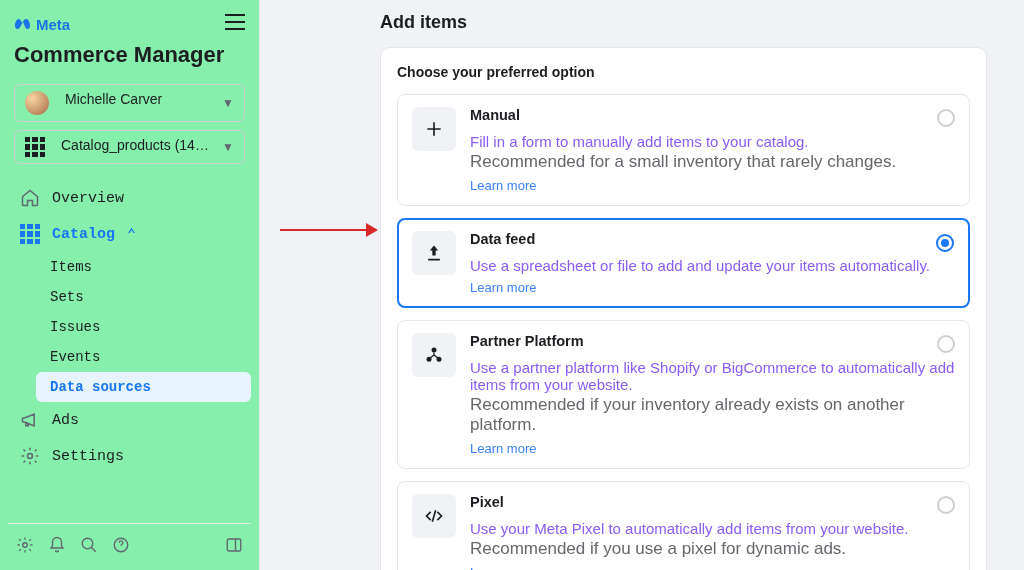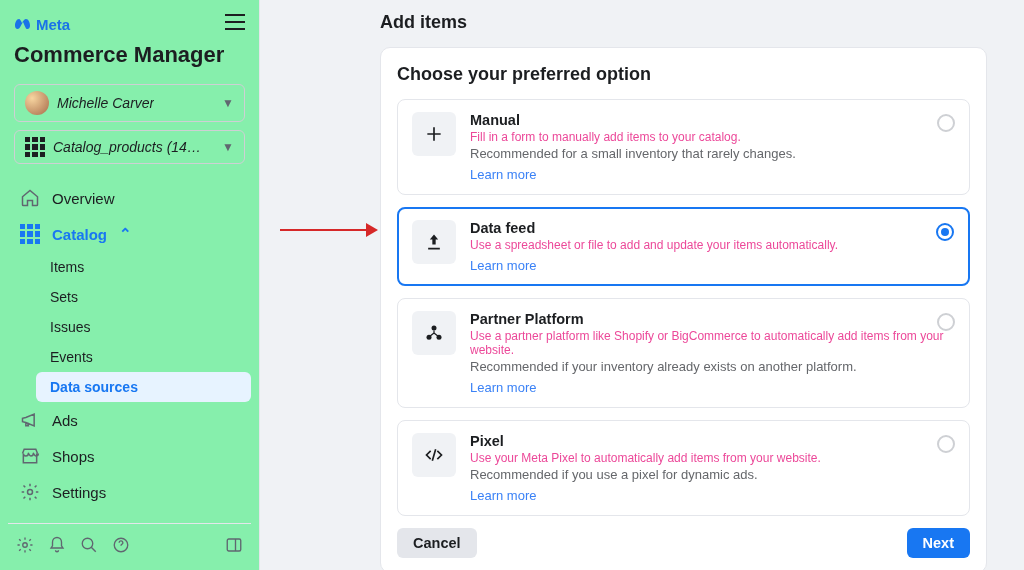--- a/index.html
+++ b/index.html
@@ -23,26 +23,26 @@
     .sb-header { display: flex; justify-content: space-between; align-items: center; padding: 0 6px 8px 6px; }
     .meta-logo { display: flex; align-items: center; gap: 4px; color: #1a73e8; font-weight: 600; font-size: 15px; }
     .meta-logo svg { width: 18px; height: 12px; }
     .hamburger { cursor: pointer; }
     .sb-title { font-size: 22px; font-weight: 700; padding: 0 6px 12px 6px; }
     .dropdown {
       display: flex; align-items: center; border: 1px solid #ced0d4;
       border-radius: 6px; padding: 6px 10px; margin: 4px 6px; cursor: pointer;
       justify-content: space-between; font-size: 14px;
     }
-    .dropdown .dd-left { display: flex; align-items: center; gap: 8px; overflow: hidden; font-style: italic; }
+    .dropdown .dd-left { display: flex; gap: 16px; overflow: hidden; }
     .avatar { width: 24px; height: 24px; border-radius: 50%; background: radial-gradient(circle at 30% 30%, #f7d5a0, #a66a48); }
     .grid-icon { width: 20px; height: 20px; display: grid; grid-template-columns: repeat(3,1fr); grid-template-rows: repeat(3,1fr); gap: 2px; }
     .grid-icon span { background: #1c1e21; }
     .caret { font-size: 12px; color: #606770; }
-    .nav { margin-top: 12px; }
+    .nav { margin-top: 12px; font-family: Liberation Mono, monospace; }
     .nav-item {
       display:flex; align-items:center; gap:12px; padding: 8px 12px;
       border-radius: 6px; cursor:pointer; font-size: 15px; color: #1c1e21;
     }
     .nav-item.active { color: #1877f2; font-weight: 600; }
     .nav-item .ico { width: 20px; height: 20px; display:flex; align-items:center; justify-content:center; color:#606770; }
     .nav-item.active .ico { color: #1877f2; }
     .nav-item.has-sub { }
     .nav-item.has-sub .ns-left { display:flex; align-items:center; gap:12px; }
     .sub-items { padding-left: 28px; }
@@ -66,33 +66,33 @@
     .arrow-head {
       position:absolute; right:0; top:1px; width:0; height:0;
       border-top: 7px solid transparent; border-bottom: 7px solid transparent;
       border-left: 12px solid #d62828;
     }
     .page-h { font-size: 18px; font-weight: 700; padding: 6px 0 14px 0; }
     .panel {
       background: #fff; border: 1px solid #e4e6eb; border-radius: 10px;
       padding: 16px 16px 14px 16px;
     }
-    .panel-h { font-size: 18px; font-weight: 600; margin-bottom: 14px; }
+    .panel-h { font-size: 14px; font-weight: 600; margin-bottom: 14px; }
     .opt {
       border: 1px solid #e4e6eb; border-radius: 8px; padding: 12px 14px;
       display: flex; gap: 14px; margin-bottom: 12px; cursor: pointer; position: relative;
     }
     .opt.selected { border: 2px solid #1877f2; padding: 11px 13px; }
     .opt-ico {
       width: 44px; height: 44px; background: #f0f2f5; border-radius: 6px;
       display:flex; align-items:center; justify-content:center; flex-shrink:0; color:#1c1e21;
     }
     .opt-body .ot { font-weight: 600; font-size: 14.5px; }
-    .opt-body .od { font-size: 12px; color: #ec4899; margin-top: 2px; }
-    .opt-body .or { font-size: 13px; color: #65676b; margin-top: 2px; }
+    .opt-body .od { font-size: 15px; color: #8b5cf6; margin-top: 10px; }
+    .opt-body .or { font-size: 17px; color: #65676b; margin-top: 2px; }
     .opt-body .ol { font-size: 13px; color: #3b82f6; margin-top: 6px; }
     .radio {
       position: absolute; right: 14px; top: 14px; width: 18px; height: 18px;
       border: 2px solid #ced0d4; border-radius: 50%;
     }
     .opt.selected .radio { border-color: #1877f2; }
     .opt.selected .radio::after {
       content:""; position:absolute; inset:3px; background:#1877f2; border-radius:50%;
     }
     .actions { display:flex; justify-content: space-between; margin-top: 10px; }
@@ -181,28 +181,20 @@
       <div class="sub-item"><span>Events</span></div>
       <div class="sub-item selected"><span>Data sources</span></div>
     </div>
     <div class="nav-item">
       <span class="ico">
           <svg width="20" height="20" viewBox="0 0 24 24" fill="none" stroke="currentColor" stroke-width="1.8">
             <path d="M3 10v4l4 1 10 4V5L7 9zM7 15v4h3l-1-4"></path>
           </svg>
         </span>
       <span>Ads</span>
-    </div>
-    <div class="nav-item">
-      <span class="ico">
-          <svg width="20" height="20" viewBox="0 0 24 24" fill="none" stroke="currentColor" stroke-width="1.8">
-            <path d="M3 9l2-5h14l2 5M4 9v11h16V9M4 9c0 1.5 1 3 3 3s3-1.5 3-3 1 3 3 3 3-1.5 3-3 1 3 3 3 3-1.5 3-3"></path>
-          </svg>
-        </span>
-      <span>Shops</span>
     </div>
     <div class="nav-item">
       <span class="ico">
           <svg width="20" height="20" viewBox="0 0 24 24" fill="none" stroke="currentColor" stroke-width="1.8">
             <circle cx="12" cy="12" r="3"></circle>
             <path d="M12 2v3m0 14v3M4.2 4.2l2.1 2.1m11.4 11.4 2.1 2.1M2 12h3m14 0h3M4.2 19.8l2.1-2.1m11.4-11.4 2.1-2.1"></path>
           </svg>
         </span>
       <span>Settings</span>
     </div>

